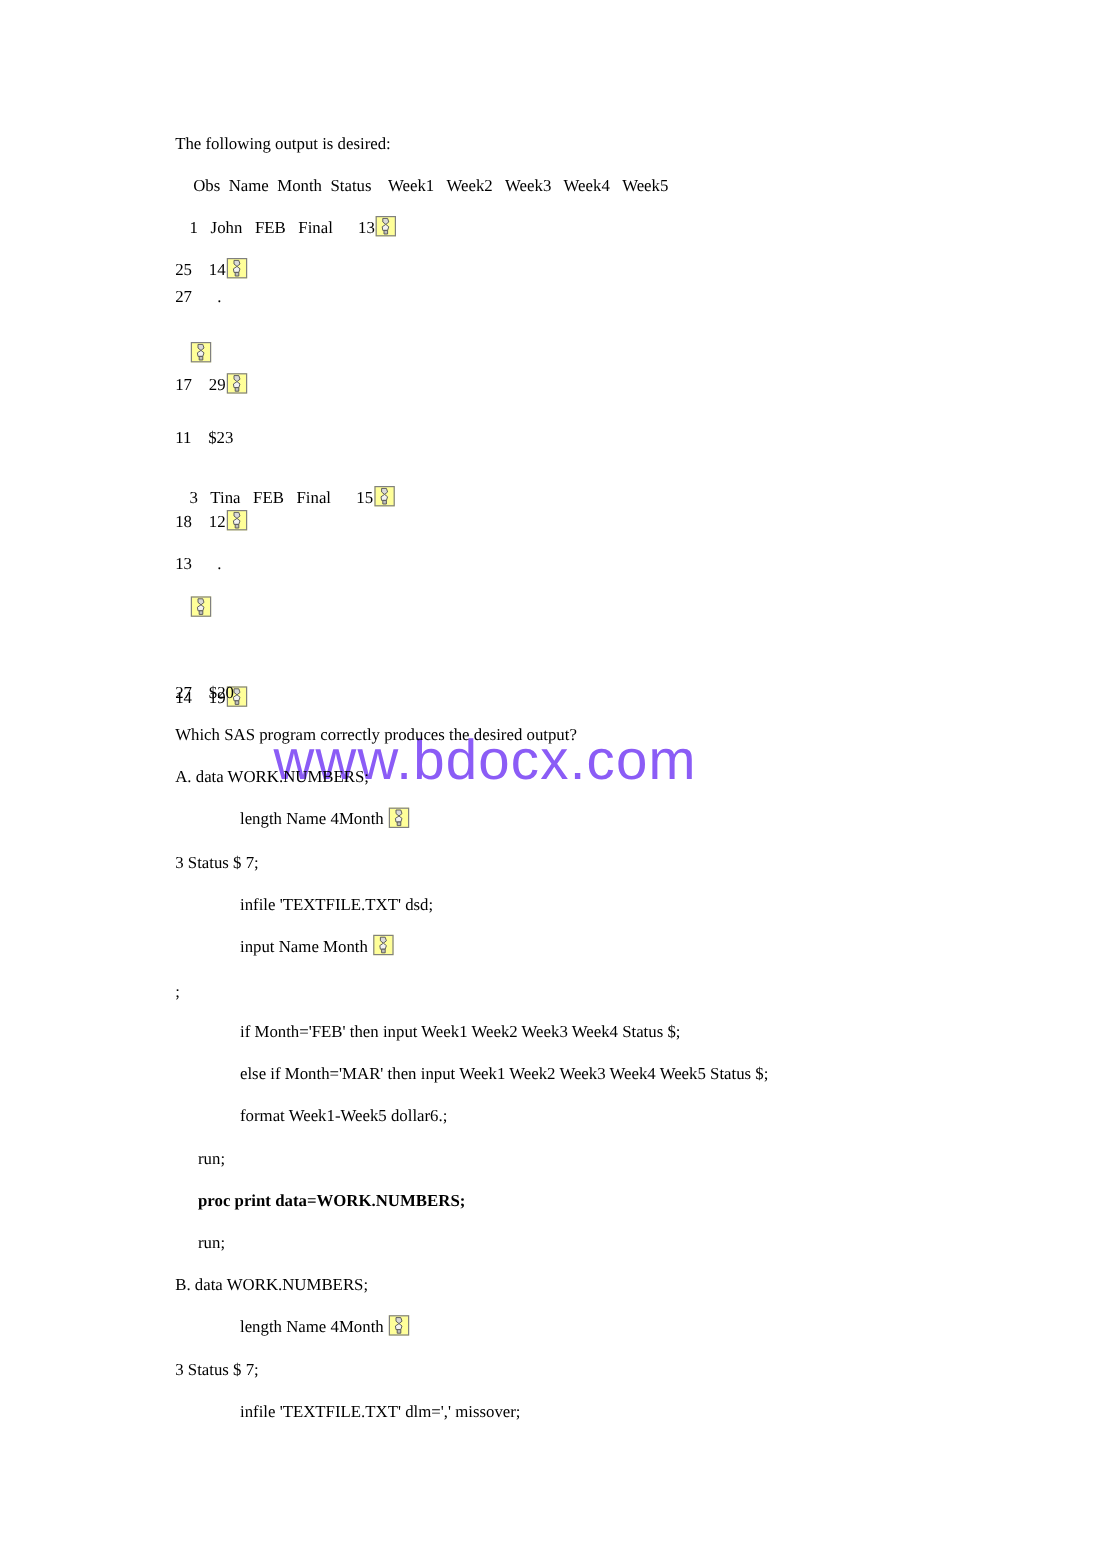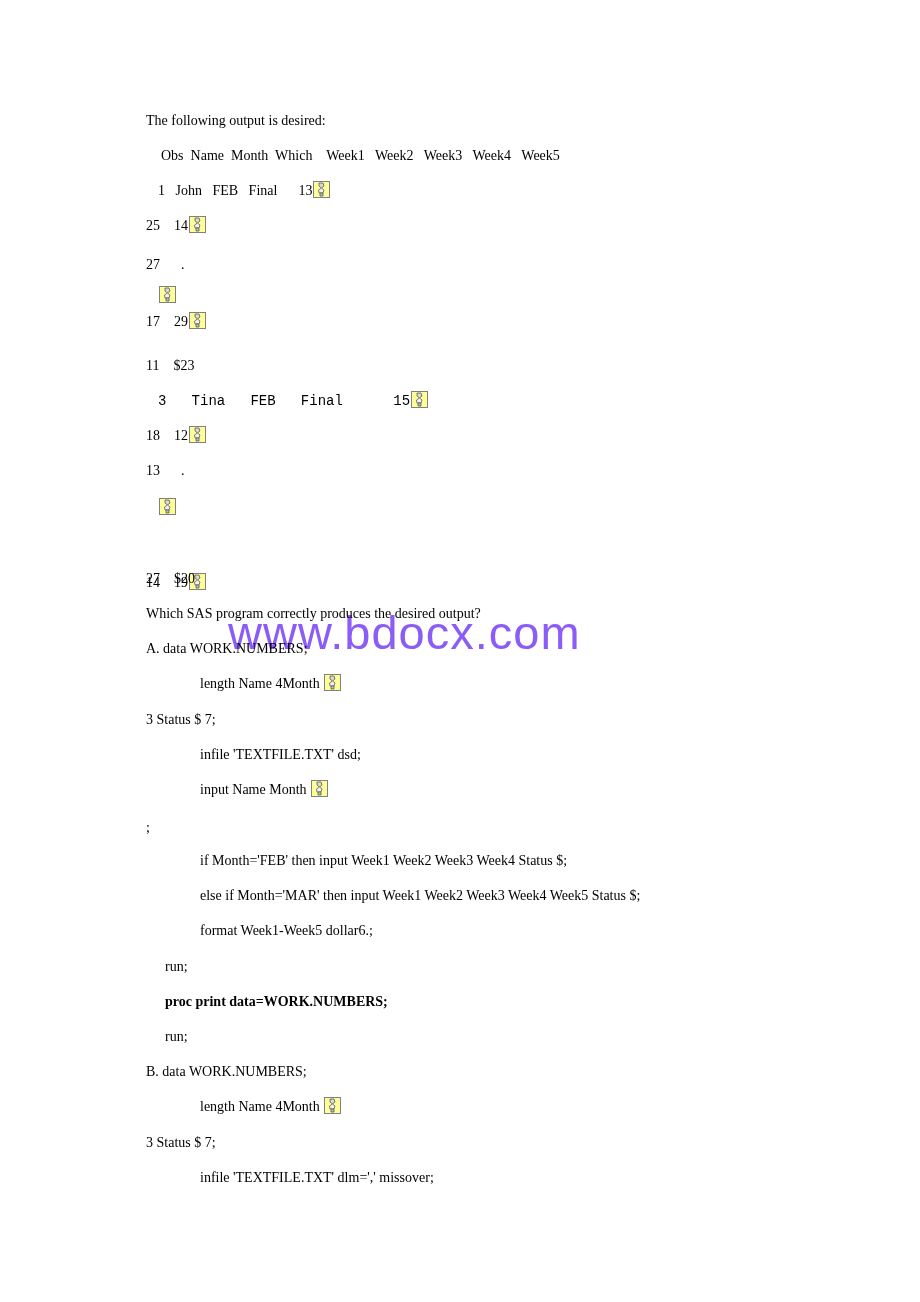--- a/index.html
+++ b/index.html
@@ -75,47 +75,47 @@
 <body>
 
 <div id="page">
 
   <div id="watermark">www.bdocx.com</div>
 
   <div id="content">
 
     <div class="line ind0" style="top:110px;">The following output is desired:</div>
 
-    <div class="line ind-obs" style="top:145px;"><span>Obs</span><span>  </span><span>Name</span><span>  </span><span>Month</span><span>  </span><span>Which</span><span>    </span><span>Week1</span><span>   </span><span>Week2</span><span>   </span><span>Week3</span><span>   </span><span>Week4</span><span>   </span><span>Week5</span></div>
+    <div class="line ind-obs" style="top:145px;"><span>Obs</span><span>  </span><span>Name</span><span>  </span><span>Month</span><span>  </span><span>Status</span><span>    </span><span>Week1</span><span>   </span><span>Week2</span><span>   </span><span>Week3</span><span>   </span><span>Week4</span><span>   </span><span>Week5</span></div>
 
     <div class="line ind-row" style="top:180px;"><span>1   John   FEB   Final      13</span><span class="ph"><svg width="13" height="15" viewBox="0 0 13 15">
             <path d="M4 1 L8 1 L9 4 L6.5 6 L4 4 Z" fill="#d9d9d9" stroke="#595959" stroke-width="0.8"></path>
             <path d="M6.5 6 L9 8 L8 11 L4 11 L3.5 8 Z" fill="#f2f2f2" stroke="#595959" stroke-width="0.8"></path>
             <path d="M5 11 L8 11 L8 14 L5 14 Z" fill="#bfbfbf" stroke="#595959" stroke-width="0.8"></path>
           </svg></span></div>
     <div class="line ind0" style="top:215px;"><span>25    14</span><span class="ph"><svg width="13" height="15" viewBox="0 0 13 15">
             <path d="M4 1 L8 1 L9 4 L6.5 6 L4 4 Z" fill="#d9d9d9" stroke="#595959" stroke-width="0.8"></path>
             <path d="M6.5 6 L9 8 L8 11 L4 11 L3.5 8 Z" fill="#f2f2f2" stroke="#595959" stroke-width="0.8"></path>
             <path d="M5 11 L8 11 L8 14 L5 14 Z" fill="#bfbfbf" stroke="#595959" stroke-width="0.8"></path>
           </svg></span></div>
-    <div class="line ind0" style="top:254px;">27      .</div>
+    <div class="line ind0" style="top:238px;">27      .</div>
 
     <div class="line ind-row" style="top:285px;"><span class="ph"><svg width="13" height="15" viewBox="0 0 13 15">
             <path d="M4 1 L8 1 L9 4 L6.5 6 L4 4 Z" fill="#d9d9d9" stroke="#595959" stroke-width="0.8"></path>
             <path d="M6.5 6 L9 8 L8 11 L4 11 L3.5 8 Z" fill="#f2f2f2" stroke="#595959" stroke-width="0.8"></path>
             <path d="M5 11 L8 11 L8 14 L5 14 Z" fill="#bfbfbf" stroke="#595959" stroke-width="0.8"></path>
           </svg></span></div>
     <div class="line ind0" style="top:311px;"><span>17    29</span><span class="ph"><svg width="13" height="15" viewBox="0 0 13 15">
             <path d="M4 1 L8 1 L9 4 L6.5 6 L4 4 Z" fill="#d9d9d9" stroke="#595959" stroke-width="0.8"></path>
             <path d="M6.5 6 L9 8 L8 11 L4 11 L3.5 8 Z" fill="#f2f2f2" stroke="#595959" stroke-width="0.8"></path>
             <path d="M5 11 L8 11 L8 14 L5 14 Z" fill="#bfbfbf" stroke="#595959" stroke-width="0.8"></path>
           </svg></span></div>
     <div class="line ind0" style="top:355px;">11    $23</div>
 
-    <div class="line ind-row" style="top:390px;font-family:Liberation Mono, monospace;"><span>3   Tina   FEB   Final      15</span><span class="ph"><svg width="13" height="15" viewBox="0 0 13 15">
+    <div class="line ind-row" style="top:405px;"><span>3   Tina   FEB   Final      15</span><span class="ph"><svg width="13" height="15" viewBox="0 0 13 15">
             <path d="M4 1 L8 1 L9 4 L6.5 6 L4 4 Z" fill="#d9d9d9" stroke="#595959" stroke-width="0.8"></path>
             <path d="M6.5 6 L9 8 L8 11 L4 11 L3.5 8 Z" fill="#f2f2f2" stroke="#595959" stroke-width="0.8"></path>
             <path d="M5 11 L8 11 L8 14 L5 14 Z" fill="#bfbfbf" stroke="#595959" stroke-width="0.8"></path>
           </svg></span></div>
     <div class="line ind0" style="top:425px;"><span>18    12</span><span class="ph"><svg width="13" height="15" viewBox="0 0 13 15">
             <path d="M4 1 L8 1 L9 4 L6.5 6 L4 4 Z" fill="#d9d9d9" stroke="#595959" stroke-width="0.8"></path>
             <path d="M6.5 6 L9 8 L8 11 L4 11 L3.5 8 Z" fill="#f2f2f2" stroke="#595959" stroke-width="0.8"></path>
             <path d="M5 11 L8 11 L8 14 L5 14 Z" fill="#bfbfbf" stroke="#595959" stroke-width="0.8"></path>
           </svg></span></div>
     <div class="line ind0" style="top:460px;text-align:center;">13      .</div>

